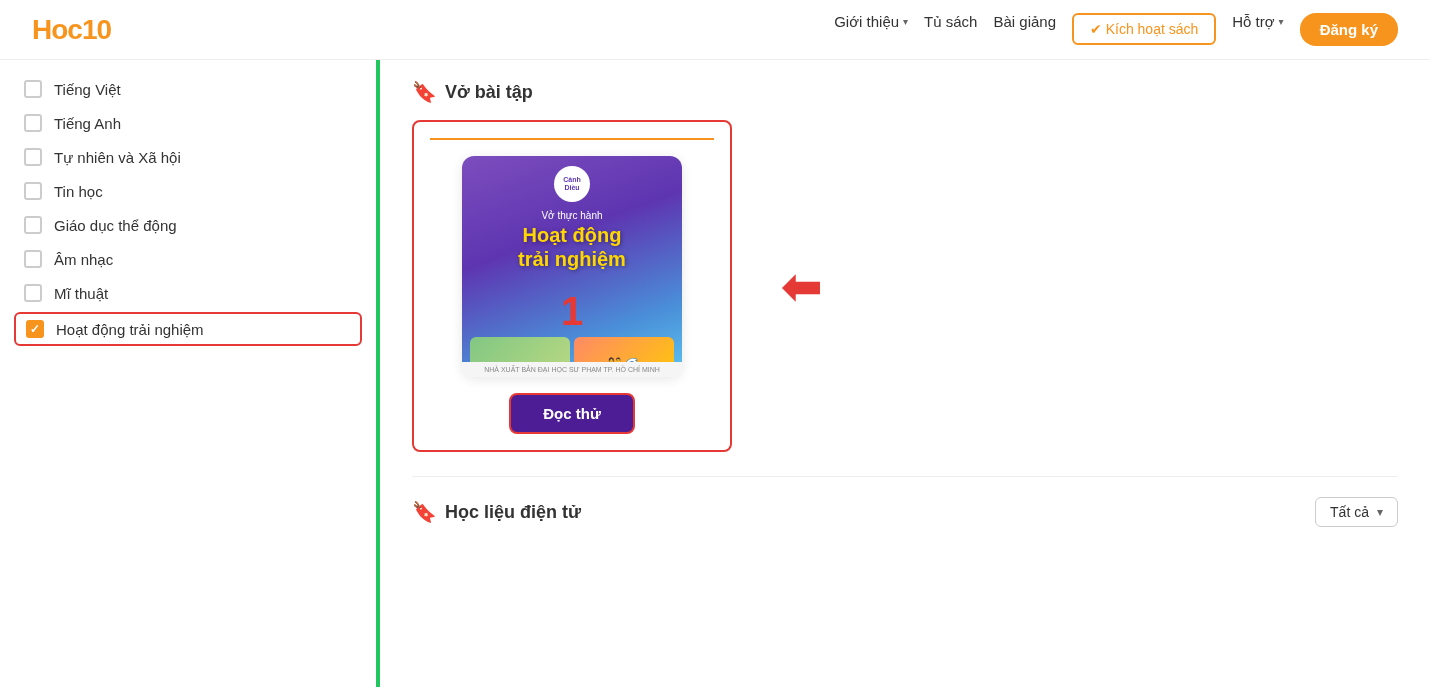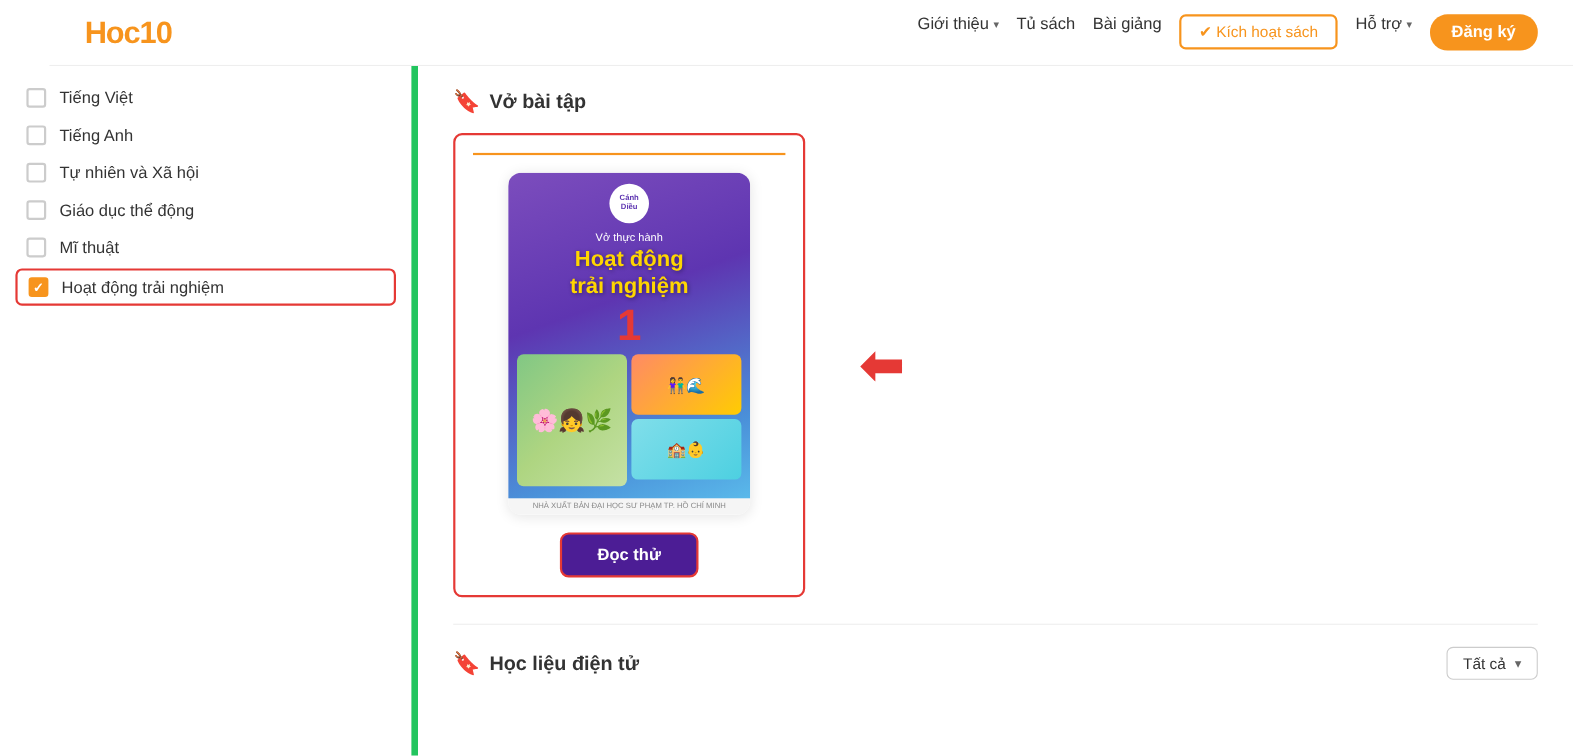--- a/index.html
+++ b/index.html
@@ -14,21 +14,20 @@
 
     
     .header {
       display: flex;
       align-items: center;
       justify-content: space-between;
       padding: 0 32px;
       height: 60px;
       border-bottom: 1px solid #eee;
       background: #fff;
-      margin-left: 45px;
     }
     .logo {
       font-size: 28px;
       font-weight: 800;
       color: #1a1a2e;
       letter-spacing: -1px;
     }
     .logo span {
       color: #f7941d;
     }
@@ -77,21 +76,21 @@
       display: flex;
       width: 100%;
       height: 627px;
     }
 
     
     .sidebar {
       width: 380px;
       min-width: 380px;
       padding: 12px 24px;
-      border-right: 6px solid #22c55e;
+      border-right: 4px solid #22c55e;
       overflow-y: auto;
     }
     .sidebar-item {
       display: flex;
       align-items: center;
       gap: 12px;
       padding: 8px 0;
       font-size: 15px;
       color: #333;
       cursor: pointer;
@@ -165,21 +164,21 @@
     .book-card {
       background: #fff;
       border-radius: 12px;
       box-shadow: 0 2px 12px rgba(0,0,0,0.1);
       overflow: hidden;
       width: 220px;
       margin: 0 auto 16px;
     }
     .book-cover {
       width: 100%;
-      height: 296px;
+      height: 206px;
       background: linear-gradient(160deg, #7c4dbd 0%, #5e35b1 40%, #4a90d9 80%, #5ab9ea 100%);
       display: flex;
       flex-direction: column;
       align-items: center;
       justify-content: flex-start;
       padding: 10px 8px 0;
       position: relative;
       overflow: hidden;
     }
     .book-logo {
@@ -341,26 +340,34 @@
       <span>Tiếng Anh</span>
     </div>
 
 
     <div class="sidebar-item">
       <div class="checkbox"></div>
       <span>Tự nhiên và Xã hội</span>
     </div>
 
 
+    <div class="sidebar-item">
+      <div class="checkbox"></div>
+      <span>Tin học</span>
+    </div>
 
     <div class="sidebar-item">
       <div class="checkbox"></div>
       <span>Giáo dục thể động</span>
     </div>
 
+    <div class="sidebar-item">
+      <div class="checkbox"></div>
+      <span>Âm nhạc</span>
+    </div>
 
     <div class="sidebar-item">
       <div class="checkbox"></div>
       <span>Mĩ thuật</span>
     </div>
 
     <div class="sidebar-item sidebar-item-highlighted">
       <div class="checkbox checked"></div>
       <span>Hoạt động trải nghiệm</span>
     </div>
@@ -383,21 +390,21 @@
         <div class="book-card">
           <div class="book-cover">
             <div style="display:flex; flex-direction:column; align-items:center; width:100%;">
               <div class="book-logo">
                 <span style="font-size:7px; text-align:center; line-height:1.1;">Cánh<br>Diều</span>
               </div>
               <div class="book-subtitle" style="font-size:7px; color:rgba(255,255,255,0.85); text-align:center; margin-bottom:4px; max-width:180px; line-height:1.2;"></div>
             </div>
             <div style="text-align:center; color:#fff; font-size:10px; margin-bottom:2px;">Vở thực hành</div>
             <div style="text-align:center; font-size:20px; font-weight:900; color:#ffd600; line-height:1.2; text-shadow: 1px 1px 4px rgba(0,0,0,0.4);">Hoạt động</div>
-            <div style="text-align:center; font-size:20px; font-weight:900; color:#ffd600; line-height:1.2; text-shadow: 1px 1px 4px rgba(0,0,0,0.4); margin-bottom:4px;">trải nghiệm</div>
+            <div style="text-align:center; font-size:20px; font-weight:900; color:#ffd600; line-height:1.2; text-shadow: 1px 1px 4px rgba(0,0,0,0.4); margin-bottom:20px;">trải nghiệm</div>
             <div style="font-size:40px; font-weight:900; color:#e53935; line-height:1; margin-bottom:6px;">1</div>
             <div class="book-images-area">
               <div class="book-img-left">🌸👧🌿</div>
               <div class="book-imgs-right">
                 <div class="book-img-small">👫🌊</div>
                 <div class="book-img-small">🏫👶</div>
               </div>
             </div>
           </div>
           <div class="book-bottom">NHÀ XUẤT BẢN ĐẠI HỌC SƯ PHẠM TP. HỒ CHÍ MINH</div>

